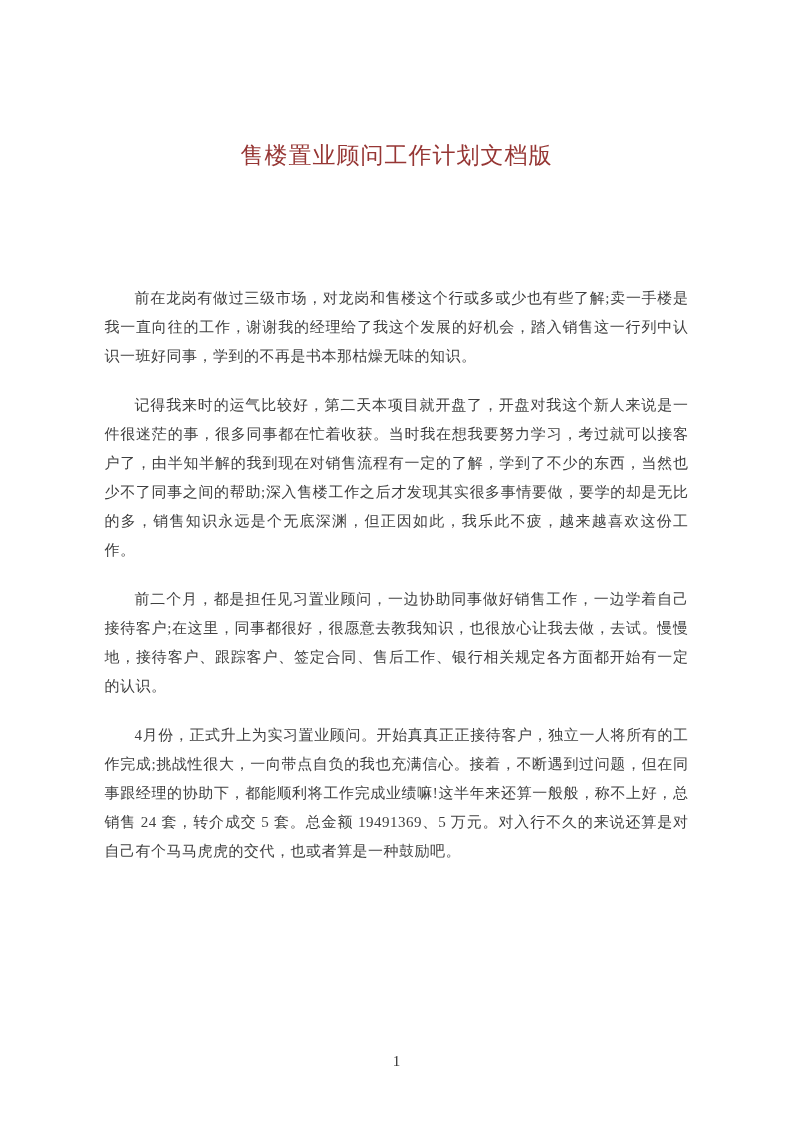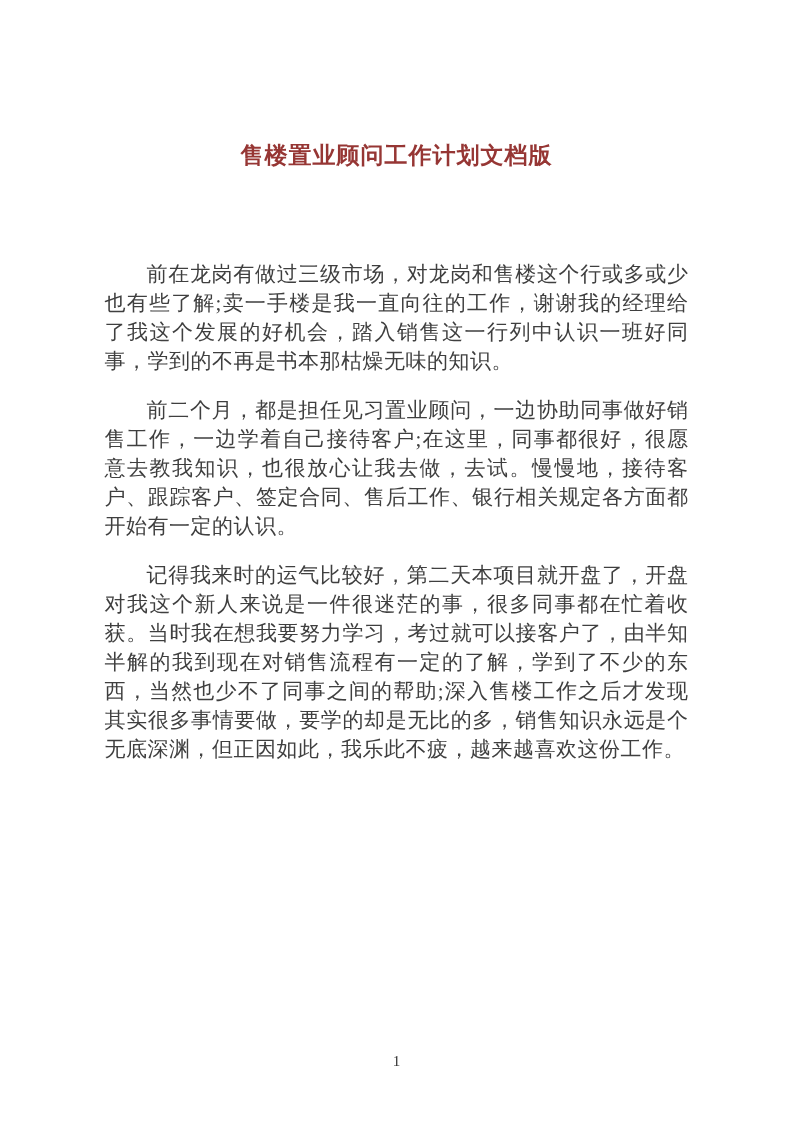--- a/index.html
+++ b/index.html
@@ -18,30 +18,30 @@
     height: 1122px;
     margin: 0 auto;
     background: var(--background);
     overflow: hidden;
   }
   .title {
     padding-top: 140px;
     text-align: center;
     font-size: 23px;
     line-height: 32px;
-    font-weight: bold;
+    font-weight: normal;
     color: var(--title);
     letter-spacing: 1px;
-    margin-bottom: 88px;
+    margin-bottom: 112px;
   }
   .doc-body {
     width: 584px;
     margin: 14px auto;
     color: var(--body);
-    font-size: 21px;
+    font-size: 15px;
     line-height: 29px;
     text-align: justify;
     text-justify: inter-ideograph;
   }
   .doc-body p {
     text-indent: 2em;
     margin-bottom: 20px;
     letter-spacing: 0.5px;
   }
   .page-number {
@@ -55,18 +55,19 @@
   }
 </style>
 </head>
 <body>
 
 <div class="page">
   <h1 class="title">售楼置业顾问工作计划文档版</h1>
 
   <div class="doc-body">
     <p>前在龙岗有做过三级市场，对龙岗和售楼这个行或多或少也有些了解;卖一手楼是我一直向往的工作，谢谢我的经理给了我这个发展的好机会，踏入销售这一行列中认识一班好同事，学到的不再是书本那枯燥无味的知识。</p>
+    <p>记得我来时的运气比较好，第二天本项目就开盘了，开盘对我这个新人来说是一件很迷茫的事，很多同事都在忙着收获。当时我在想我要努力学习，考过就可以接客户了，由半知半解的我到现在对销售流程有一定的了解，学到了不少的东西，当然也少不了同事之间的帮助;深入售楼工作之后才发现其实很多事情要做，要学的却是无比的多，销售知识永远是个无底深渊，但正因如此，我乐此不疲，越来越喜欢这份工作。</p>
     <p>前二个月，都是担任见习置业顾问，一边协助同事做好销售工作，一边学着自己接待客户;在这里，同事都很好，很愿意去教我知识，也很放心让我去做，去试。慢慢地，接待客户、跟踪客户、签定合同、售后工作、银行相关规定各方面都开始有一定的认识。</p>
-    <p>记得我来时的运气比较好，第二天本项目就开盘了，开盘对我这个新人来说是一件很迷茫的事，很多同事都在忙着收获。当时我在想我要努力学习，考过就可以接客户了，由半知半解的我到现在对销售流程有一定的了解，学到了不少的东西，当然也少不了同事之间的帮助;深入售楼工作之后才发现其实很多事情要做，要学的却是无比的多，销售知识永远是个无底深渊，但正因如此，我乐此不疲，越来越喜欢这份工作。</p>
+    <p>4月份，正式升上为实习置业顾问。开始真真正正接待客户，独立一人将所有的工作完成;挑战性很大，一向带点自负的我也充满信心。接着，不断遇到过问题，但在同事跟经理的协助下，都能顺利将工作完成业绩嘛!这半年来还算一般般，称不上好，总销售 24 套，转介成交 5 套。总金额 19491369、5 万元。对入行不久的来说还算是对自己有个马马虎虎的交代，也或者算是一种鼓励吧。</p>
   </div>
 
   <div class="page-number">1</div>
 </div>
 
 </body></html>

